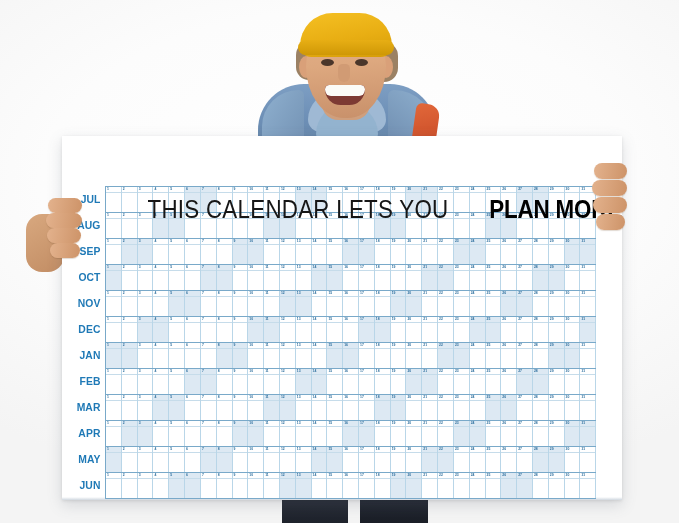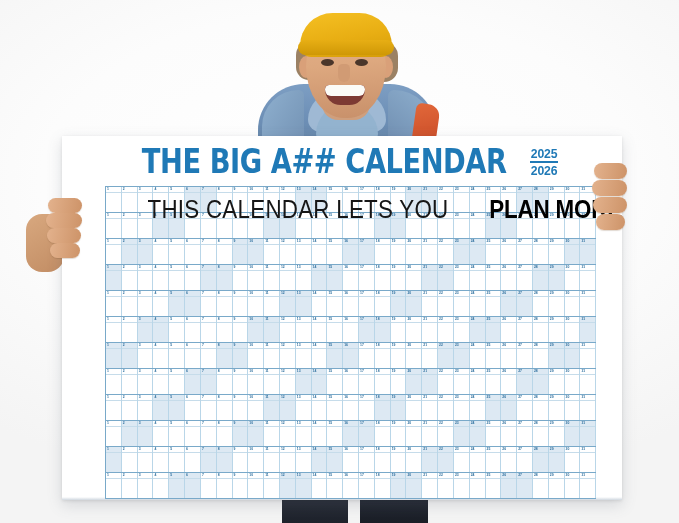--- a/index.html
+++ b/index.html
@@ -497,29 +497,35 @@
     <div class="legs">
       <div class="leg-l"></div>
       <div class="leg-r"></div>
     </div>
   </div>
 
   <div class="arm-left"></div>
 
   <div class="poster">
 
-    <div class="poster-title-bar">
-      <div class="poster-title">THE BIG A## CALENDAR</div>
-      <div class="years">
-        <div class="yr">2025</div>
-        <div class="yr-rule"></div>
-        <div class="yr">2026</div>
+
+    <div class="months" id="months-col">
+        <div class="month-label">JUL</div>
+        <div class="month-label">AUG</div>
+        <div class="month-label">SEP</div>
+        <div class="month-label">OCT</div>
+        <div class="month-label">NOV</div>
+        <div class="month-label">DEC</div>
+        <div class="month-label">JAN</div>
+        <div class="month-label">FEB</div>
+        <div class="month-label">MAR</div>
+        <div class="month-label">APR</div>
+        <div class="month-label">MAY</div>
+        <div class="month-label">JUN</div>
       </div>
-    </div>
-
 
     <div class="grid-wrap" id="grid-wrap">
         <div class="grid-row">
           <div class="cell">
             <span class="dnum">1</span>
             <span class="sep"></span>
           </div>
           <div class="cell">
             <span class="dnum">2</span>
             <span class="sep"></span>

